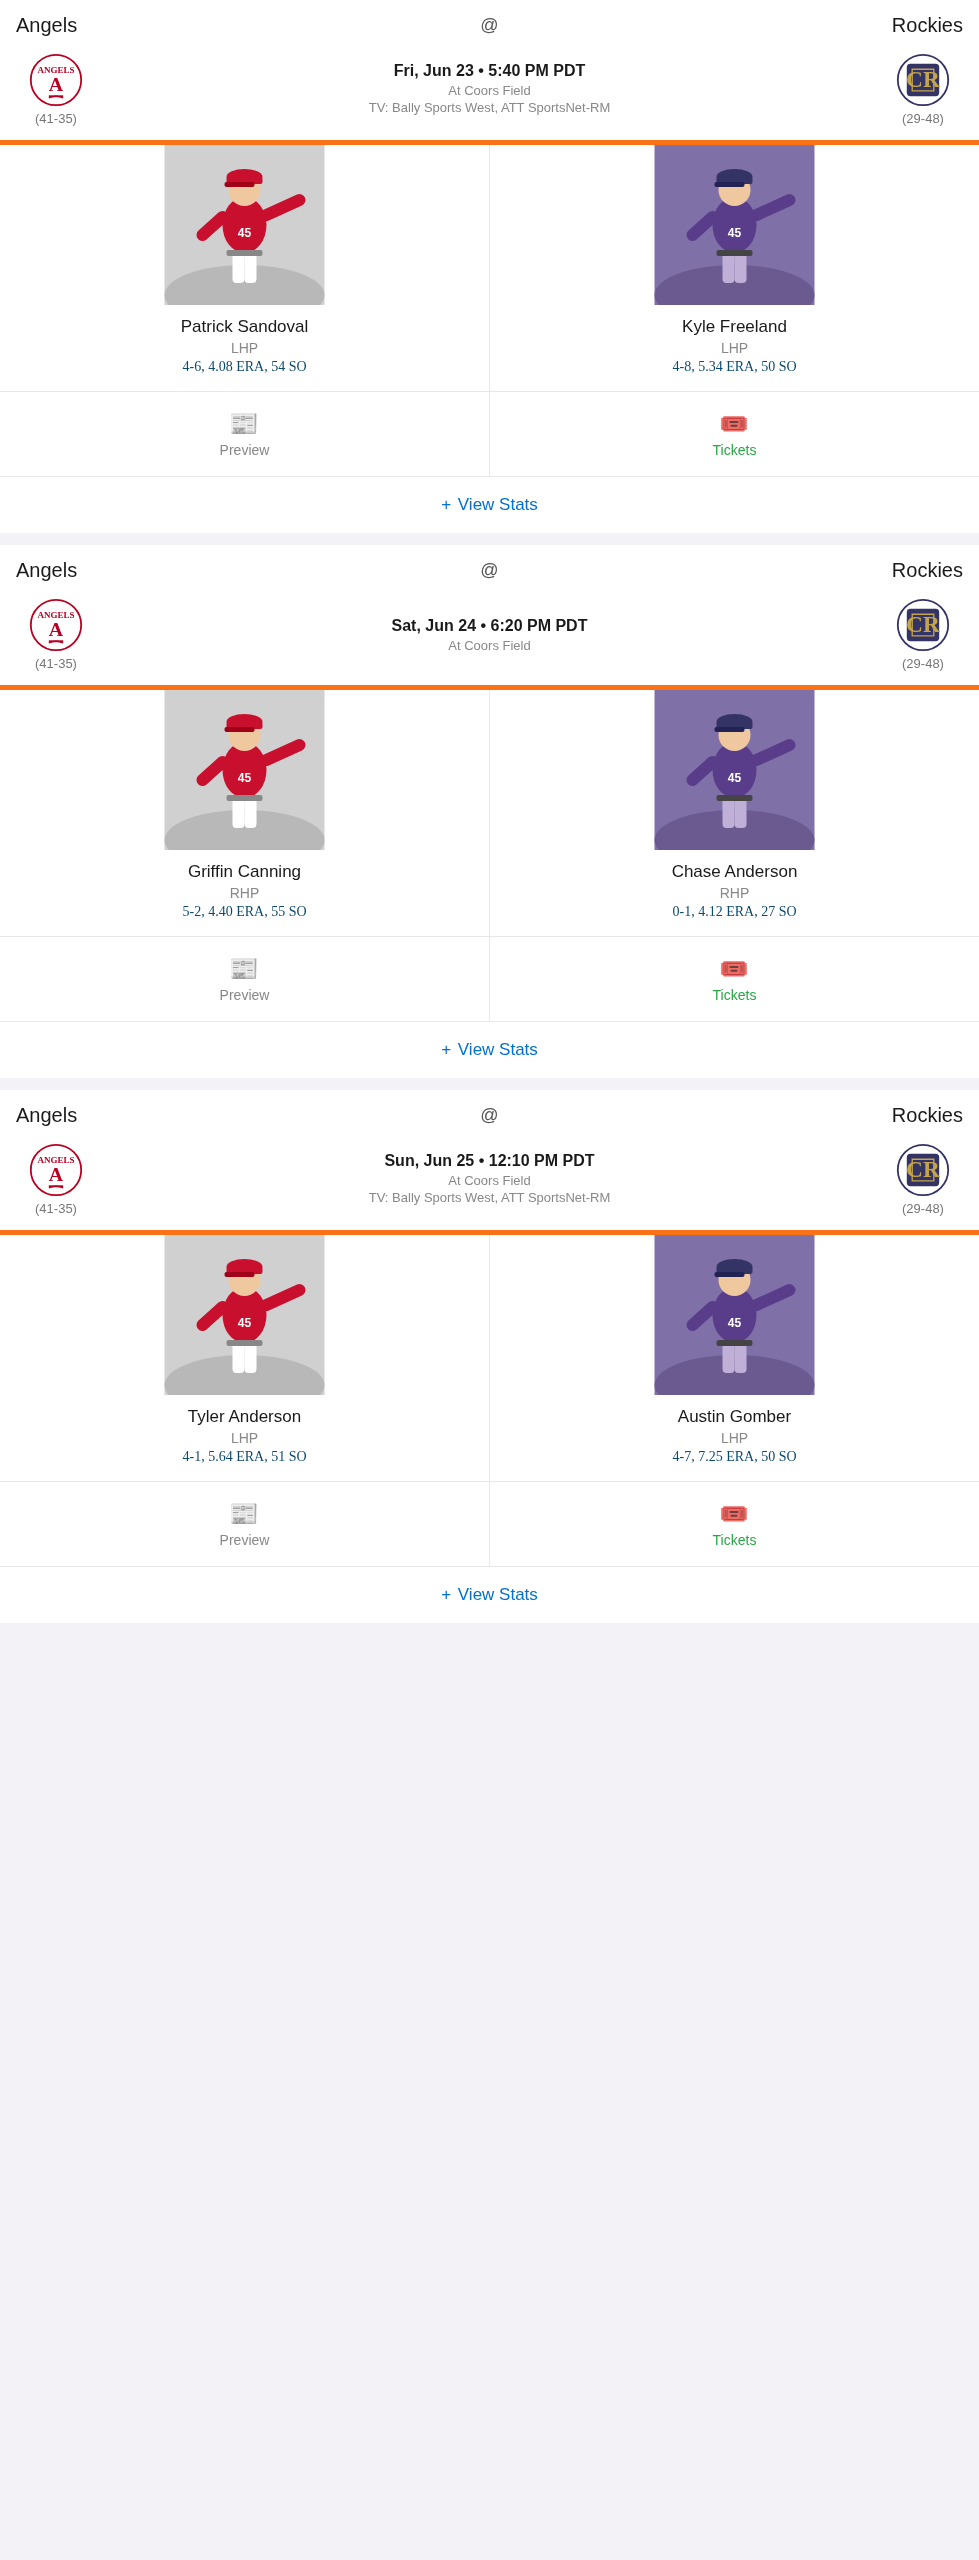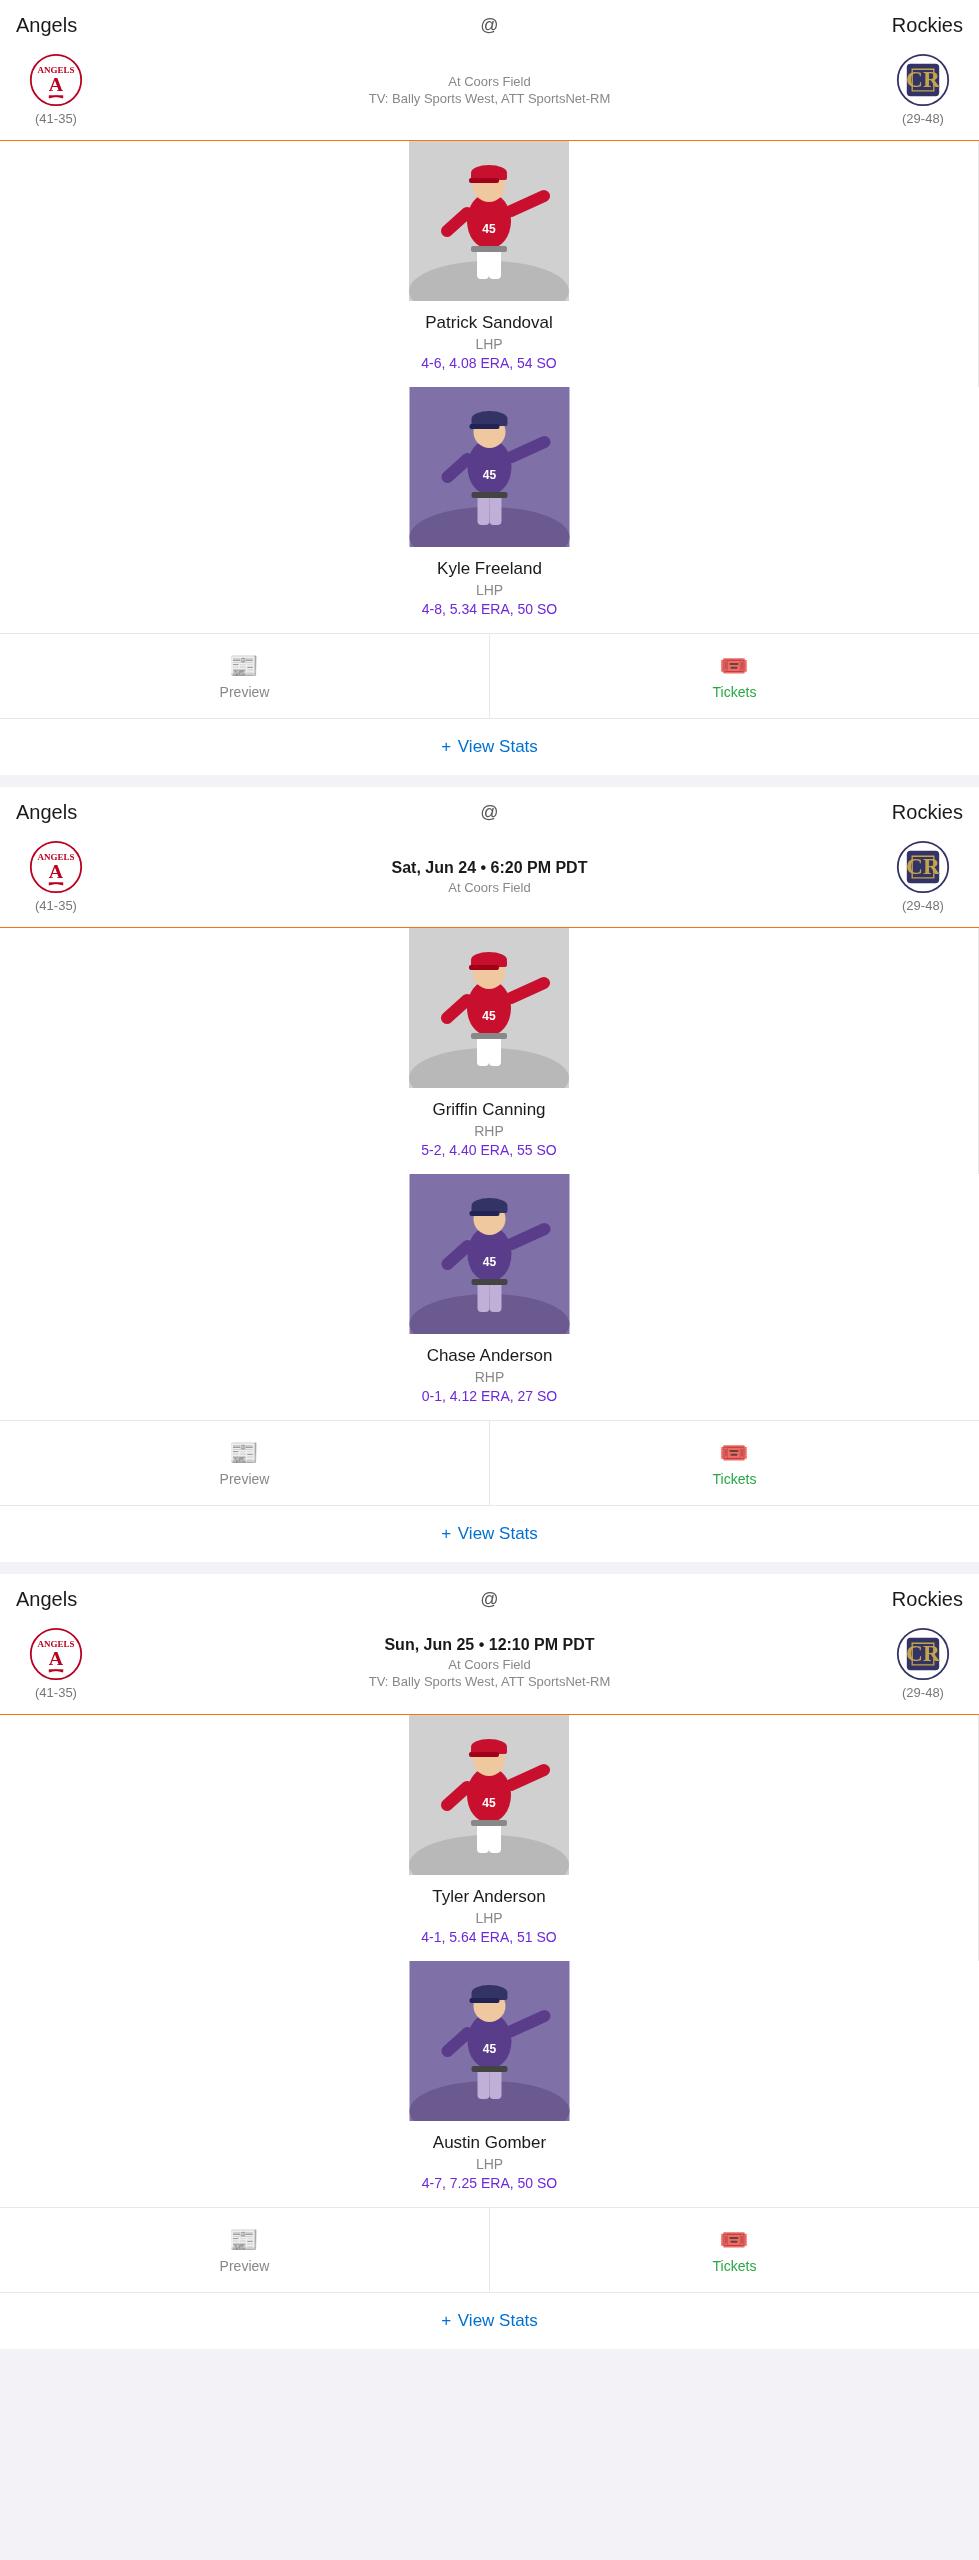--- a/index.html
+++ b/index.html
@@ -82,22 +82,21 @@
       font-size: 13px;
       color: #888;
       margin-top: 2px;
       line-height: 1.3;
       text-align: center;
     }
 
     
     .pitchers-row {
       display: flex;
-      border-top: 1px solid #f97316;
-      flex-direction: column;
+      border-top: 5px solid #f97316;
     }
     .pitcher-card {
       flex: 1;
       display: flex;
       flex-direction: column;
       align-items: center;
       padding-bottom: 16px;
     }
     .pitcher-card:first-child {
       border-right: 1px solid #e8e8e8;
@@ -109,22 +108,23 @@
       margin-top: 12px;
       text-align: center;
     }
     .pitcher-pos {
       font-size: 14px;
       color: #888;
       margin-top: 3px;
     }
     .pitcher-stats {
       font-size: 14px;
-      color: #6d28d9;
+      color: #0c4a6e;
       margin-top: 3px;
+      font-family: Liberation Serif, serif;
     }
 
     
     .action-row {
       display: flex;
       border-top: 1px solid #e8e8e8;
     }
     .action-btn {
       flex: 1;
       display: flex;
@@ -203,20 +203,21 @@
     <circle cx="30" cy="30" r="28" fill="#fff" stroke="#ba0021" stroke-width="2"></circle>
     <text x="30" y="22" text-anchor="middle" font-size="10" fill="#ba0021" font-weight="bold" font-family="serif">ANGELS</text>
     <text x="30" y="42" text-anchor="middle" font-size="22" fill="#ba0021" font-weight="bold" font-family="serif">A</text>
     <line x1="22" y1="48" x2="38" y2="48" stroke="#ba0021" stroke-width="2"></line>
     <path d="M22,50 Q30,46 38,50" fill="none" stroke="#ba0021" stroke-width="1.5"></path>
   </svg>
           </div>
         <span class="team-record">(41-35)</span>
       </div>
       <div class="game-details">
+        <div class="game-time">Fri, Jun 23 • 5:40 PM PDT</div>
         <div class="game-venue">At Coors Field</div>
         <div class="game-tv">TV: Bally Sports West, ATT SportsNet-RM</div>
       </div>
       <div class="team-side">
         <div class="team-logo">
             <svg viewBox="0 0 60 60" width="54" height="54" xmlns="http://www.w3.org/2000/svg">
     <circle cx="30" cy="30" r="28" fill="#fff" stroke="#333366" stroke-width="2"></circle>
     <rect x="12" y="12" width="36" height="36" rx="4" fill="#333366"></rect>
     <text x="30" y="38" text-anchor="middle" font-size="26" fill="#c4a44a" font-weight="bold" font-family="serif">CR</text>
     <path d="M18,18 L42,18 L42,42 L18,42 Z" fill="none" stroke="#c4a44a" stroke-width="1.5"></path>

